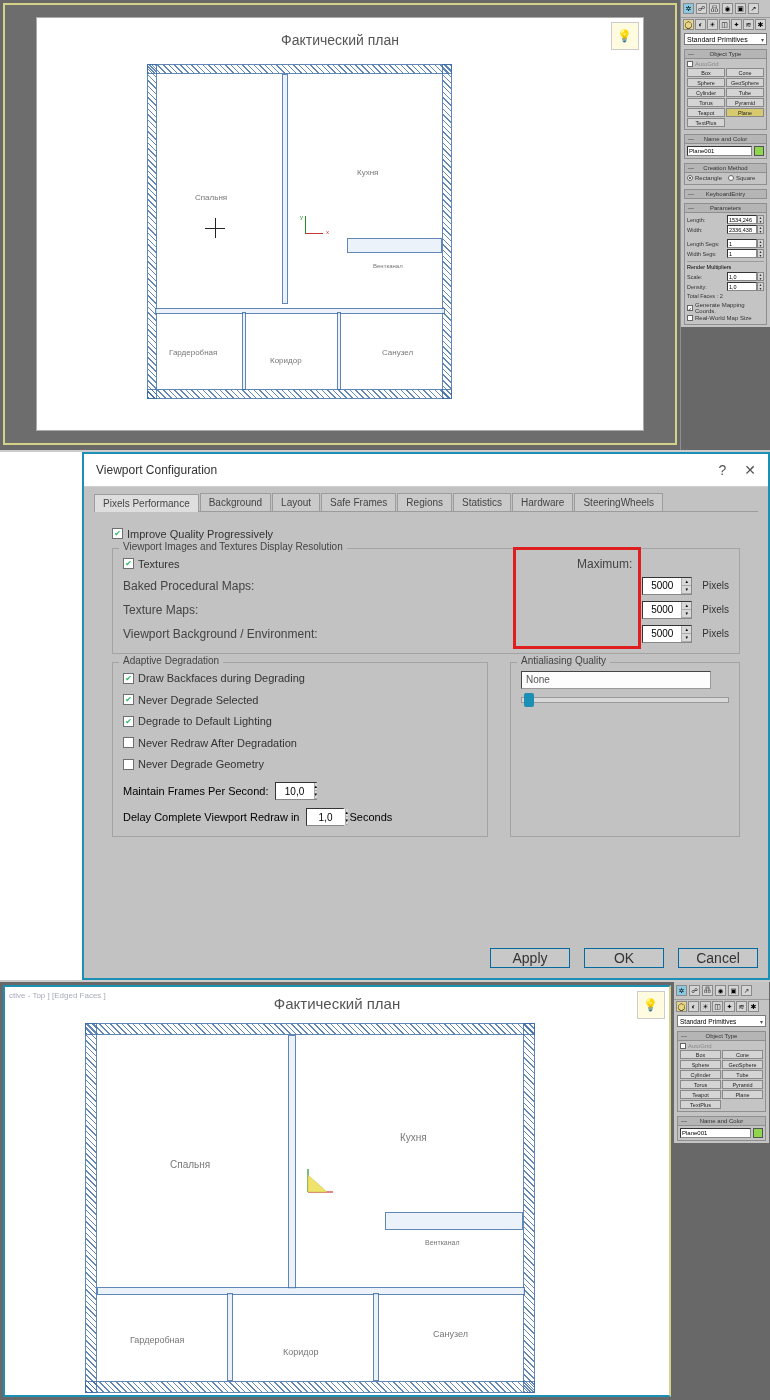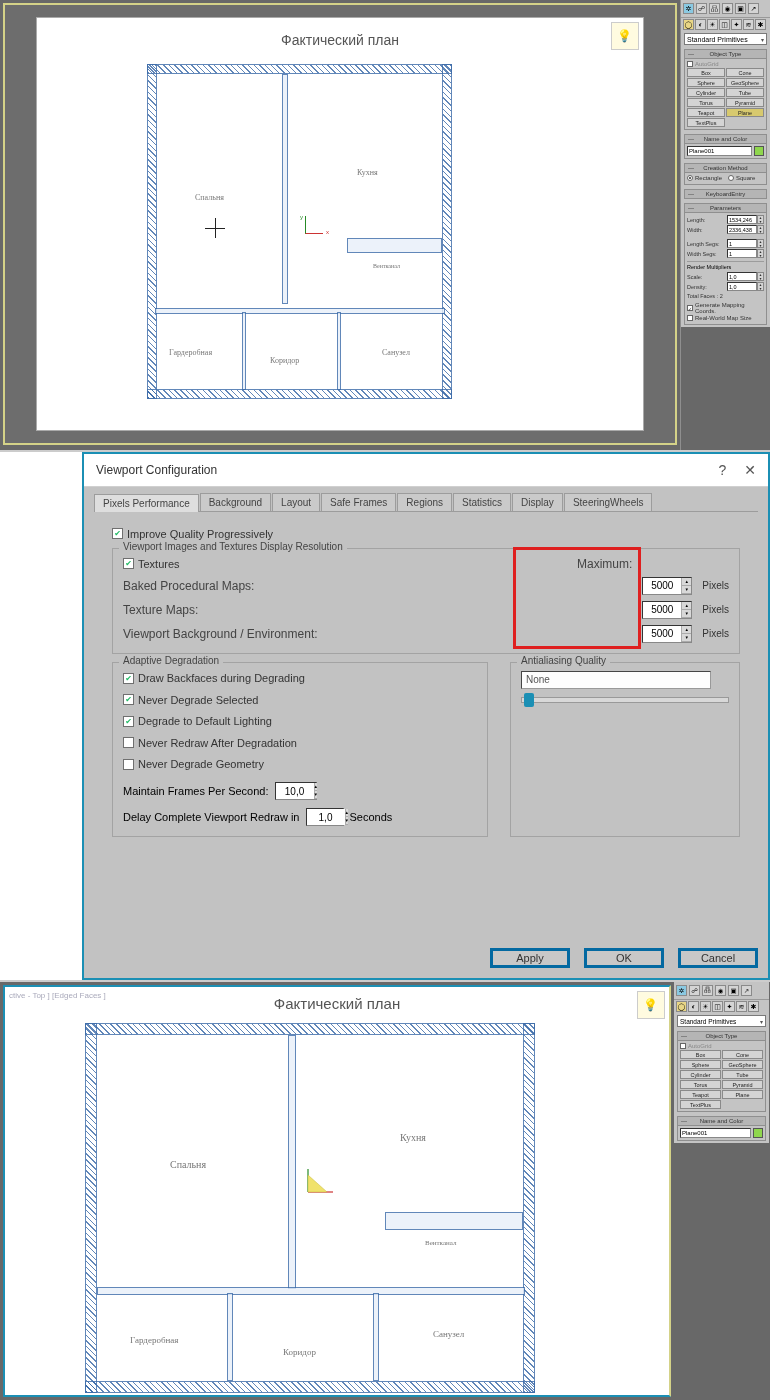--- a/index.html
+++ b/index.html
@@ -52,21 +52,21 @@
   border: 1px solid #3a6aa8;
   opacity: 0.8;
 }
 .fp-hatch::after {
   content: "";
   position: absolute; inset: 0;
   background: repeating-linear-gradient(45deg, #3a6aa8 0 1px, transparent 1px 4px);
 }
 .room-label {
   position: absolute;
-  font-size: 8px; color: #777; font-family: Liberation Serif, serif;
+  font-size: 8px; color: #777;
 }
 .gizmo {
   position: absolute;
   width: 18px; height: 18px;
   border-left: 1px solid #268a26;
   border-bottom: 1px solid #c33;
 }
 .gizmo::after {
   content: "x";
   position: absolute; right: -6px; bottom: -2px;
@@ -264,22 +264,22 @@
   margin-left: auto; display: flex; align-items: center; justify-content: center;
 }
 .cache-path { font-size: 9px; color: #333; margin-top: 16px; }
 .mf-row { display: flex; align-items: center; gap: 6px; margin-top: 4px; }
 .dlg-buttons {
   display: flex; justify-content: flex-end; gap: 14px;
   padding: 6px 0 0 0;
 }
 .dlg-btn {
   width: 80px; height: 20px;
-  background: #c8c8c8; border: 3px solid #0369a1;
-  font-size: 11px; color: #333;
+  background: #c8c8c8; border: 1px solid #0369a1;
+  font-size: 14px; color: #333;
   display: flex; align-items: center; justify-content: center;
 }
 
 
 .vp-bot {
   width: 770px; height: 420px;
   background: #686868;
   position: relative;
   display: flex;
   border-top: 2px solid #ccc;
@@ -497,21 +497,21 @@
       </div>
     </div>
     <div class="dlg-body">
       <div class="tabs">
         <div class="tab sel">Pixels Performance</div>
         <div class="tab">Background</div>
         <div class="tab">Layout</div>
         <div class="tab">Safe Frames</div>
         <div class="tab">Regions</div>
         <div class="tab">Statistics</div>
-        <div class="tab">Display</div>
+        <div class="tab">Hardware</div>
         <div class="tab">SteeringWheels</div>
       </div>
 
       <div class="dlg-content" style="position:relative;">
         <div>
           <label class="ck">
             <span class="box">✔</span>
               <span>Improve Quality Progressively</span>
           </label>
         </div>

